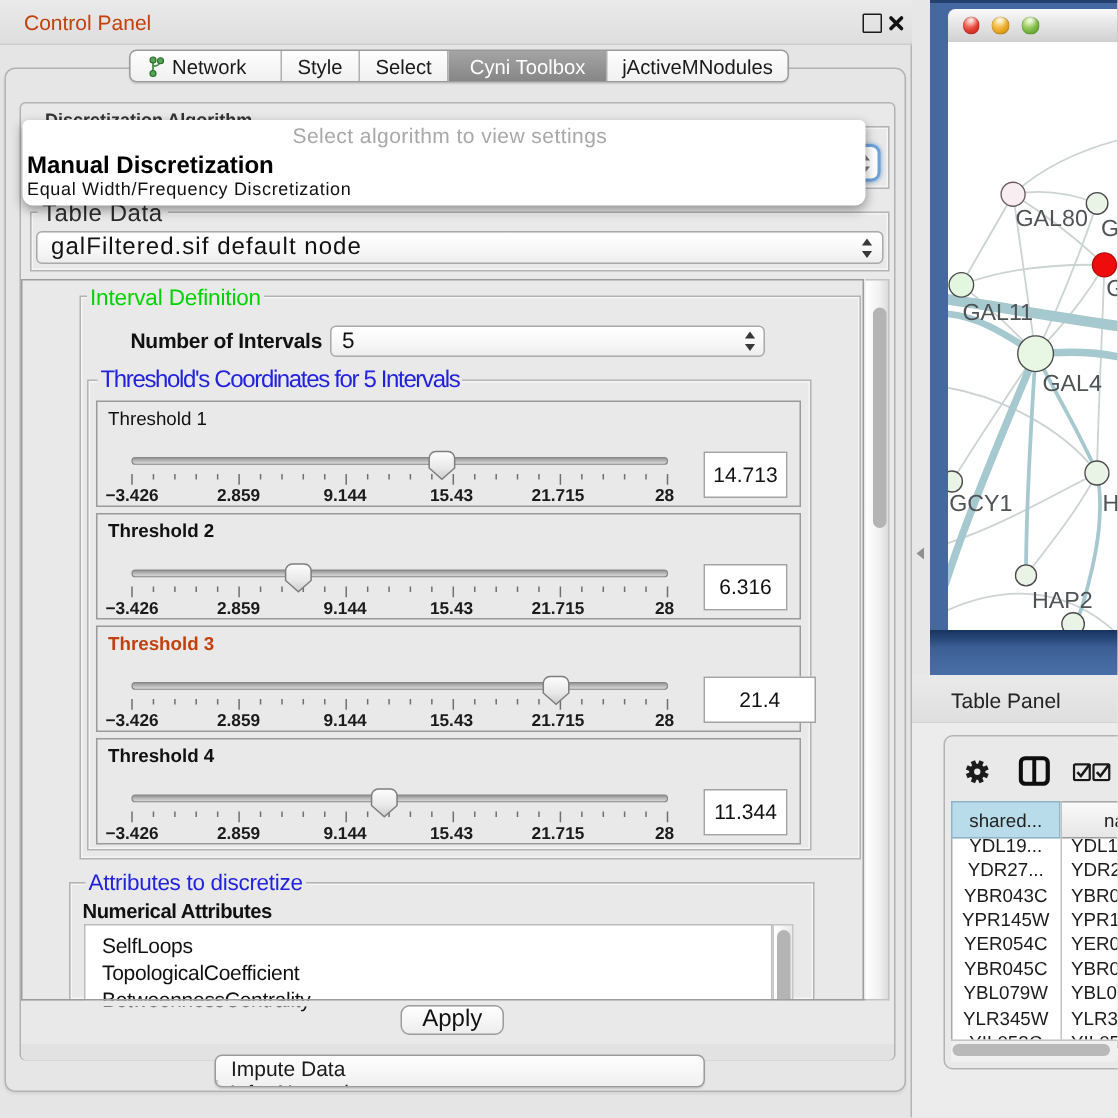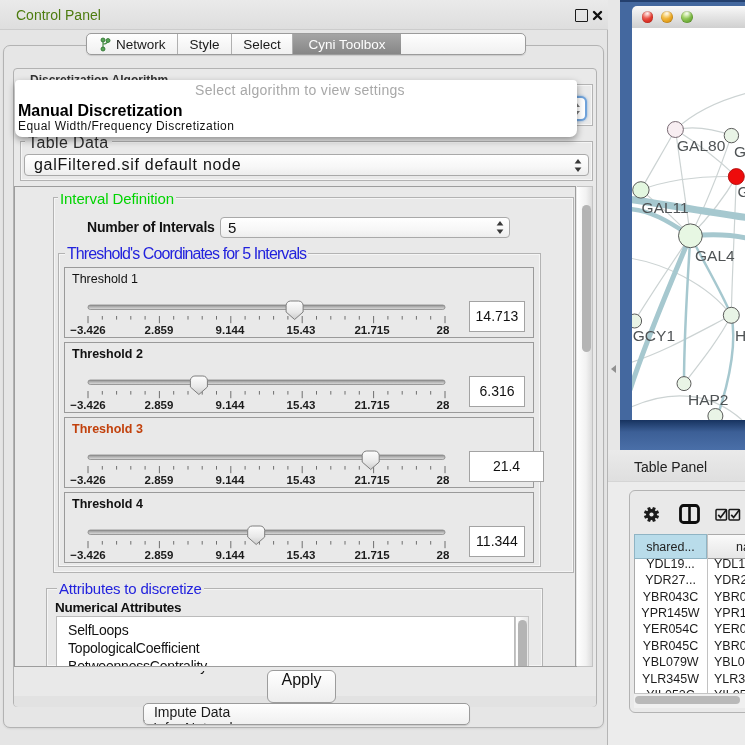--- a/index.html
+++ b/index.html
@@ -8,36 +8,37 @@
  background:linear-gradient(#ffffff,#f7f7f7 60%,#ededed);box-sizing:border-box;}
 .gbox{border:1px solid #b3b3b3;box-shadow:inset 0 0 0 1px rgba(255,255,255,.55);box-sizing:border-box;}
 .seg{display:flex;align-items:center;justify-content:center;height:100%;
  box-sizing:border-box;color:#1a1a1a;}
 .seg.dark{background:linear-gradient(#a4a4a4,#868686);color:#fdfdfd;}
 .sep{border-left:1px solid #b0b0b0;}
 </style></head><body>
 
 <div class="abs" style="left:0;top:0;width:608px;height:745px;background:#e5e5e5;border-right:1px solid #b5b5b5;box-sizing:border-box;"></div>
 <div class="abs" style="left:0;top:0;width:608px;height:29px;background:linear-gradient(#eaeaea,#dedede);border-bottom:1px solid #cccccc;"></div>
-<div class="abs" style="left:16px;top:7px;font-size:14px;color:#4d7c0f;text-align:right;">Control Panel</div>
+<div class="abs" style="left:16px;top:7px;font-size:14px;color:#c2410c;text-align:right;">Control Panel</div>
 <div class="abs" style="left:575px;top:9px;width:11px;height:11px;border:1.8px solid #1b1b1b;border-radius:1px;"></div>
 <svg class="abs" style="left:591px;top:9px;" width="13" height="13">
     <path d="M3,3 L10,10 M10,3 L3,10" stroke="#111" stroke-width="2.4" stroke-linecap="round"></path>
   </svg>
 <div class="abs" style="left:2.5px;top:45.3px;width:601px;height:683px;border:1px solid #b3b3b3;border-radius:7px;background:#e6e6e6;box-sizing:border-box;box-shadow:0 1px 2px rgba(0,0,0,0.08);"></div>
 <div class="abs" style="left:86px;top:33px;width:438px;height:20px;border:1px solid #9b9b9b;border-radius:5px;background:linear-gradient(#fefefe,#f0f0f0);display:flex;overflow:hidden;font-size:13.5px;box-shadow:0 1px 1px rgba(0,0,0,0.12);z-index:5;">
 <div class="seg" style="width:90.4px;"><svg width="13" height="15" style="margin-right:4px;" viewBox="0 0 13 15">
         <path d="M4,3.5 V11.5 M4,7 C7,7 8,6.5 8.5,4.5" stroke="#4a8f4a" stroke-width="1.2" fill="none"></path>
         <circle cx="4" cy="3" r="2" fill="#56a556" stroke="#2c6e2c" stroke-width="0.8"></circle>
         <circle cx="4" cy="12" r="2" fill="#56a556" stroke="#2c6e2c" stroke-width="0.8"></circle>
         <circle cx="9" cy="3.5" r="2" fill="#56a556" stroke="#2c6e2c" stroke-width="0.8"></circle>
       </svg>Network</div>
-<div class="seg sep" style="width:53.4px;">Style</div>
+<div class="seg sep" style="width:53.4px;margin-left:12px;">Style</div>
 <div class="seg sep" style="width:61.3px;">Select</div>
 <div class="seg dark sep" style="width:108.7px;">Cyni Toolbox</div>
+<div class="seg sep" style="width:124.4px;">jActiveMNodules</div>
 </div>
 <div class="abs" style="left:13px;top:67.6px;width:584px;height:639px;background:#e9e9e9;border:1px solid #b2b2b2;border-radius:4px;box-sizing:border-box;"></div>
 <div class="abs" style="left:14px;top:695.5px;width:582px;height:11px;background:#e2e2e2;border-radius:0 0 4px 4px;"></div>
 <div class="abs gbox" style="left:20px;top:84px;width:573px;height:42px;"></div>
 <div class="abs" style="left:27px;top:73px;font-size:12px;font-weight:bold;color:#333;background:#e9e9e9;padding:0 3px;">Discretization Algorithm</div>
 <div class="abs" style="left:26px;top:96px;width:561px;height:25px;border:2.6px solid rgba(95,152,214,0.9);border-radius:6px;background:#fff;box-sizing:border-box;box-shadow:0 0 3px rgba(95,152,214,0.8);"></div>
 <svg class="abs" style="left:571px;top:102px;" width="10" height="14">
     <path d="M5,0 L9,5 H1 Z" fill="#777"></path>
     <path d="M5,14 L1,9 H9 Z" fill="#777"></path>
   </svg>
@@ -135,21 +136,21 @@
 <div class="abs" style="left:57px;top:580px;font-size:15px;letter-spacing:-0.2px;color:#2222dd;background:#e9e9e9;padding:0 2px;">Attributes to discretize</div>
 <div class="abs" style="left:55px;top:600px;font-size:13.5px;letter-spacing:-0.3px;font-weight:bold;color:#111;">Numerical Attributes</div>
 <div class="abs" style="left:56px;top:616px;width:459px;height:51px;background:#fff;border:1px solid #bbb;border-bottom:none;box-sizing:border-box;"></div>
 <div class="abs" style="left:68px;top:622.0px;font-size:14px;letter-spacing:-0.2px;color:#111;">SelfLoops</div>
 <div class="abs" style="left:68px;top:639.8px;font-size:14px;letter-spacing:-0.2px;color:#111;">TopologicalCoefficient</div>
 <div class="abs" style="left:68px;top:657.6px;font-size:14px;letter-spacing:-0.2px;color:#111;">BetweennessCentrality</div>
 <div class="abs" style="left:515px;top:616px;width:14px;height:51px;background:linear-gradient(90deg,#fff,#e8e8e8);border:1px solid #c5c5c5;border-bottom:none;box-sizing:border-box;"></div>
 <div class="abs" style="left:517.5px;top:620px;width:9px;height:47px;background:#b4b4b4;border-radius:5px 5px 0 0;"></div>
 <div class="abs" style="left:15px;top:667px;width:561px;height:4px;background:#e9e9e9;"></div>
 <div class="abs" style="left:14px;top:666px;width:563px;height:1px;background:#9d9d9d;"></div>
-<div class="abs" style="left:267px;top:670px;width:69px;height:33px;border:1px solid #9c9c9c;border-radius:6px;background:linear-gradient(#ffffff,#ededed);box-sizing:border-box;text-align:center;font-size:16px;line-height:18px;color:#111;">Apply</div>
+<div class="abs" style="left:267px;top:670px;width:69px;height:20px;border:1px solid #9c9c9c;border-radius:6px;background:linear-gradient(#ffffff,#ededed);box-sizing:border-box;text-align:center;font-size:16px;line-height:18px;color:#111;">Apply</div>
 <div class="abs" style="left:142.8px;top:703px;width:325px;height:20px;border:1px solid #9b9b9b;border-radius:5px;background:linear-gradient(#fefefe,#f0f0f0);display:flex;overflow:hidden;font-size:14px;box-shadow:0 1px 1px rgba(0,0,0,0.12);z-index:5;flex-direction:column;">
 <div class="seg" style="width:96.6px;">Impute Data</div>
 <div class="seg sep" style="width:101px;">Infer Network</div>
 </div>
 <div class="abs" style="left:15px;top:80px;width:562px;height:57px;background:#fff;border-radius:4px 4px 7px 7px;box-shadow:0 3px 7px rgba(0,0,0,0.38);z-index:50;"></div>
 <div class="abs" style="left:195px;top:82px;font-size:14px;letter-spacing:0.3px;color:#a8a8a8;z-index:51;">Select algorithm to view settings</div>
 <div class="abs" style="left:18px;top:102px;font-size:16px;font-weight:bold;color:#000;z-index:51;">Manual Discretization</div>
 <div class="abs" style="left:18px;top:119px;font-size:12px;letter-spacing:0.45px;color:#111;z-index:51;">Equal Width/Frequency Discretization</div>
 <div class="abs" style="left:611px;top:365px;width:0;height:0;border-top:4px solid transparent;border-bottom:4px solid transparent;border-right:5px solid #909090;"></div>
 <div class="abs" style="left:620px;top:0;width:125px;height:450px;background:#44689f;"></div>

